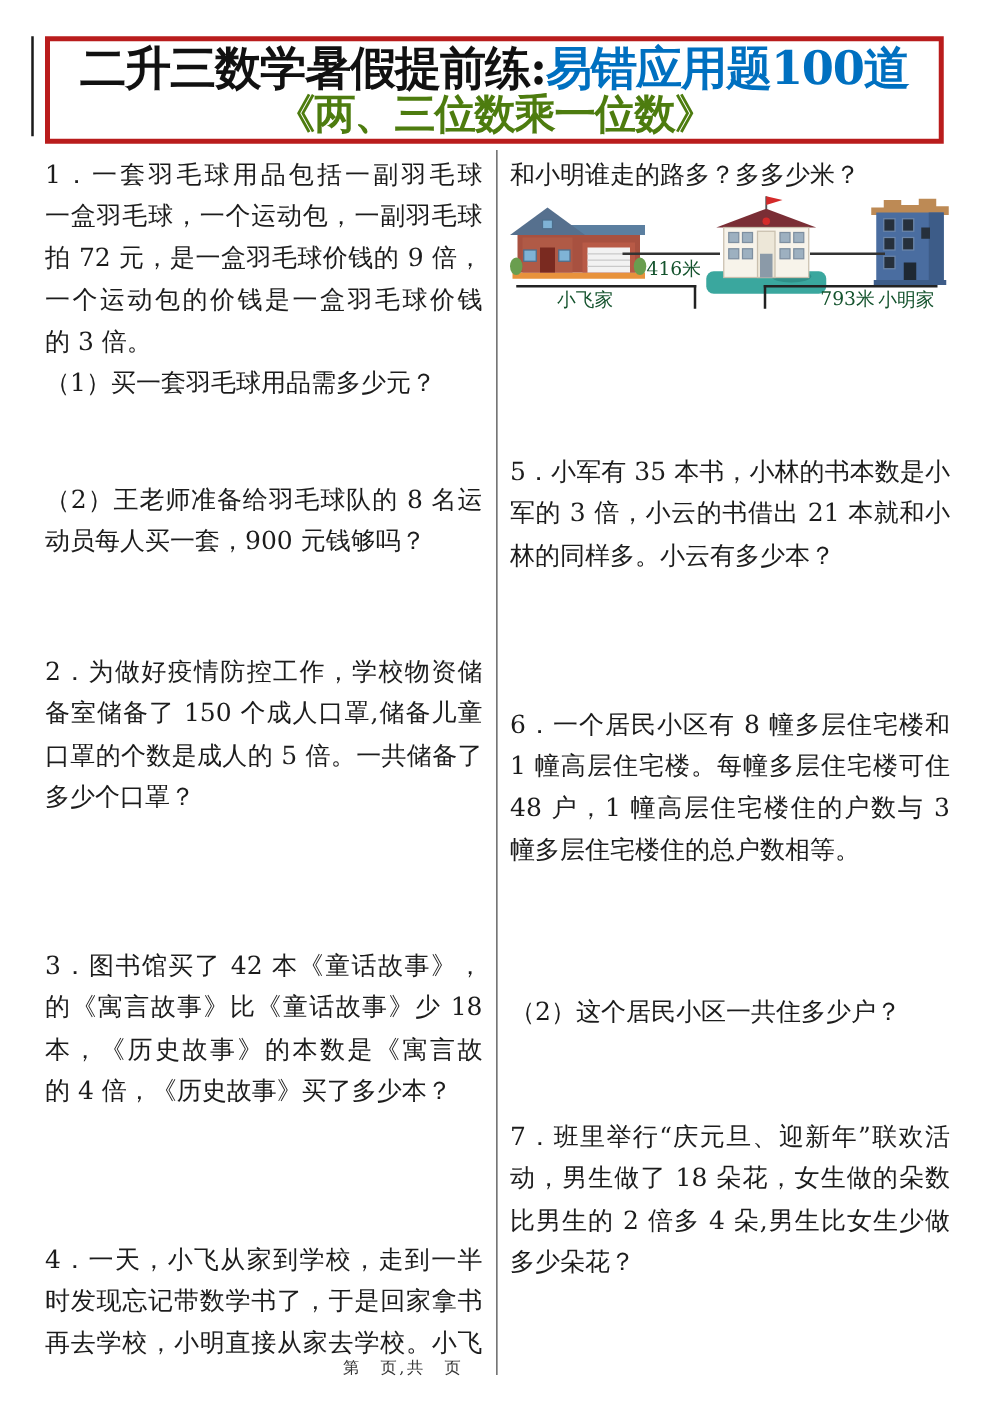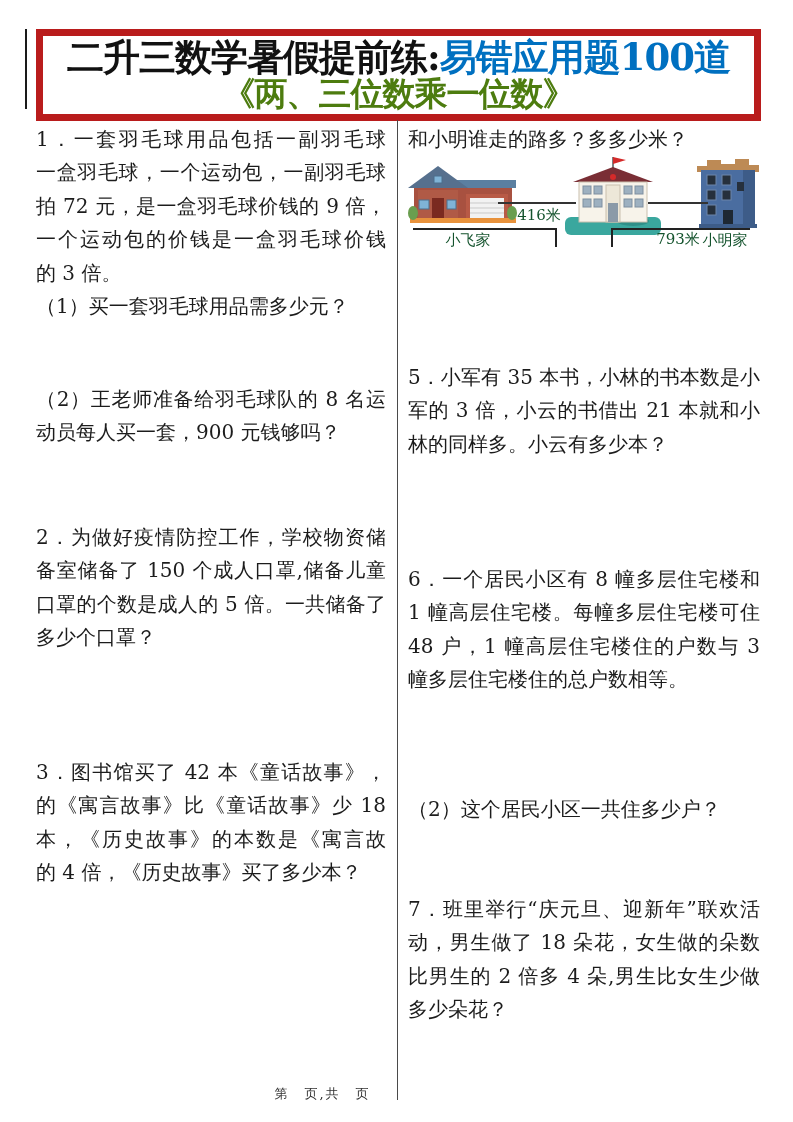--- a/index.html
+++ b/index.html
@@ -4,21 +4,21 @@
 <style>
   html,body{margin:0;padding:0;background:#ffffff;}
   #page{
     position:relative;width:793px;height:1122px;background:#ffffff;
     font-family:"DejaVu Serif", serif;color:#1c1c1c;overflow:hidden;
   }
   
   .header-artifact{position:absolute;left:25px;top:29px;width:2px;height:80px;background:#1a1a1a;}
   .title-box{
     position:absolute;left:36px;top:29px;width:711px;height:78px;
-    border:7px solid #b91c1c;display:flex;flex-direction:column;align-items:center;justify-content:center;
+    border:4px solid #b91c1c;display:flex;flex-direction:column;align-items:center;justify-content:center;
     background:#fff;
   }
   .title-line{white-space:nowrap;font-weight:bold;text-align:center;line-height:1.05;}
   .title-line1{font-size:37px;letter-spacing:-1px;}
   .title-line2{font-size:33px;letter-spacing:-1px;}
   .t-black{color:#111111;}
   .t-blue{color:#0070C0;}
   .t-red{color:#4d7c0f;}
   
   .divider{position:absolute;left:397px;top:120px;width:1px;height:980px;background:#4a4a4a;}
@@ -80,20 +80,25 @@
     <span class="ln">多少个口罩？</span>
   </div>
 
   <div class="block col-left b-p3">
     <span class="ln jl">3．图书馆买了 42 本《童话故事》，买</span>
     <span class="ln jl">的《寓言故事》比《童话故事》少 18</span>
     <span class="ln jl">本，《历史故事》的本数是《寓言故事》</span>
     <span class="ln">的 4 倍，《历史故事》买了多少本？</span>
   </div>
 
+  <div class="block col-left b-p4">
+    <span class="ln jl">4．一天，小飞从家到学校，走到一半</span>
+    <span class="ln jl">时发现忘记带数学书了，于是回家拿书</span>
+    <span class="ln jl">再去学校，小明直接从家去学校。小飞</span>
+  </div>
 
   <div class="block col-right b-r1">
     <span class="ln">和小明谁走的路多？多多少米？</span>
   </div>
 
   <svg class="fig" style="left:408px;top:162px;" width="110" height="62" viewBox="0 0 110 62">
     <rect x="2" y="56" width="106" height="5" fill="#E8923C"></rect>
     <rect x="6" y="24" width="98" height="32" fill="#A85140"></rect>
     <rect x="30" y="18" width="78" height="8" fill="#5B7FA0"></rect>
     <polygon points="0,26 30,4 60,26" fill="#56708E"></polygon>

